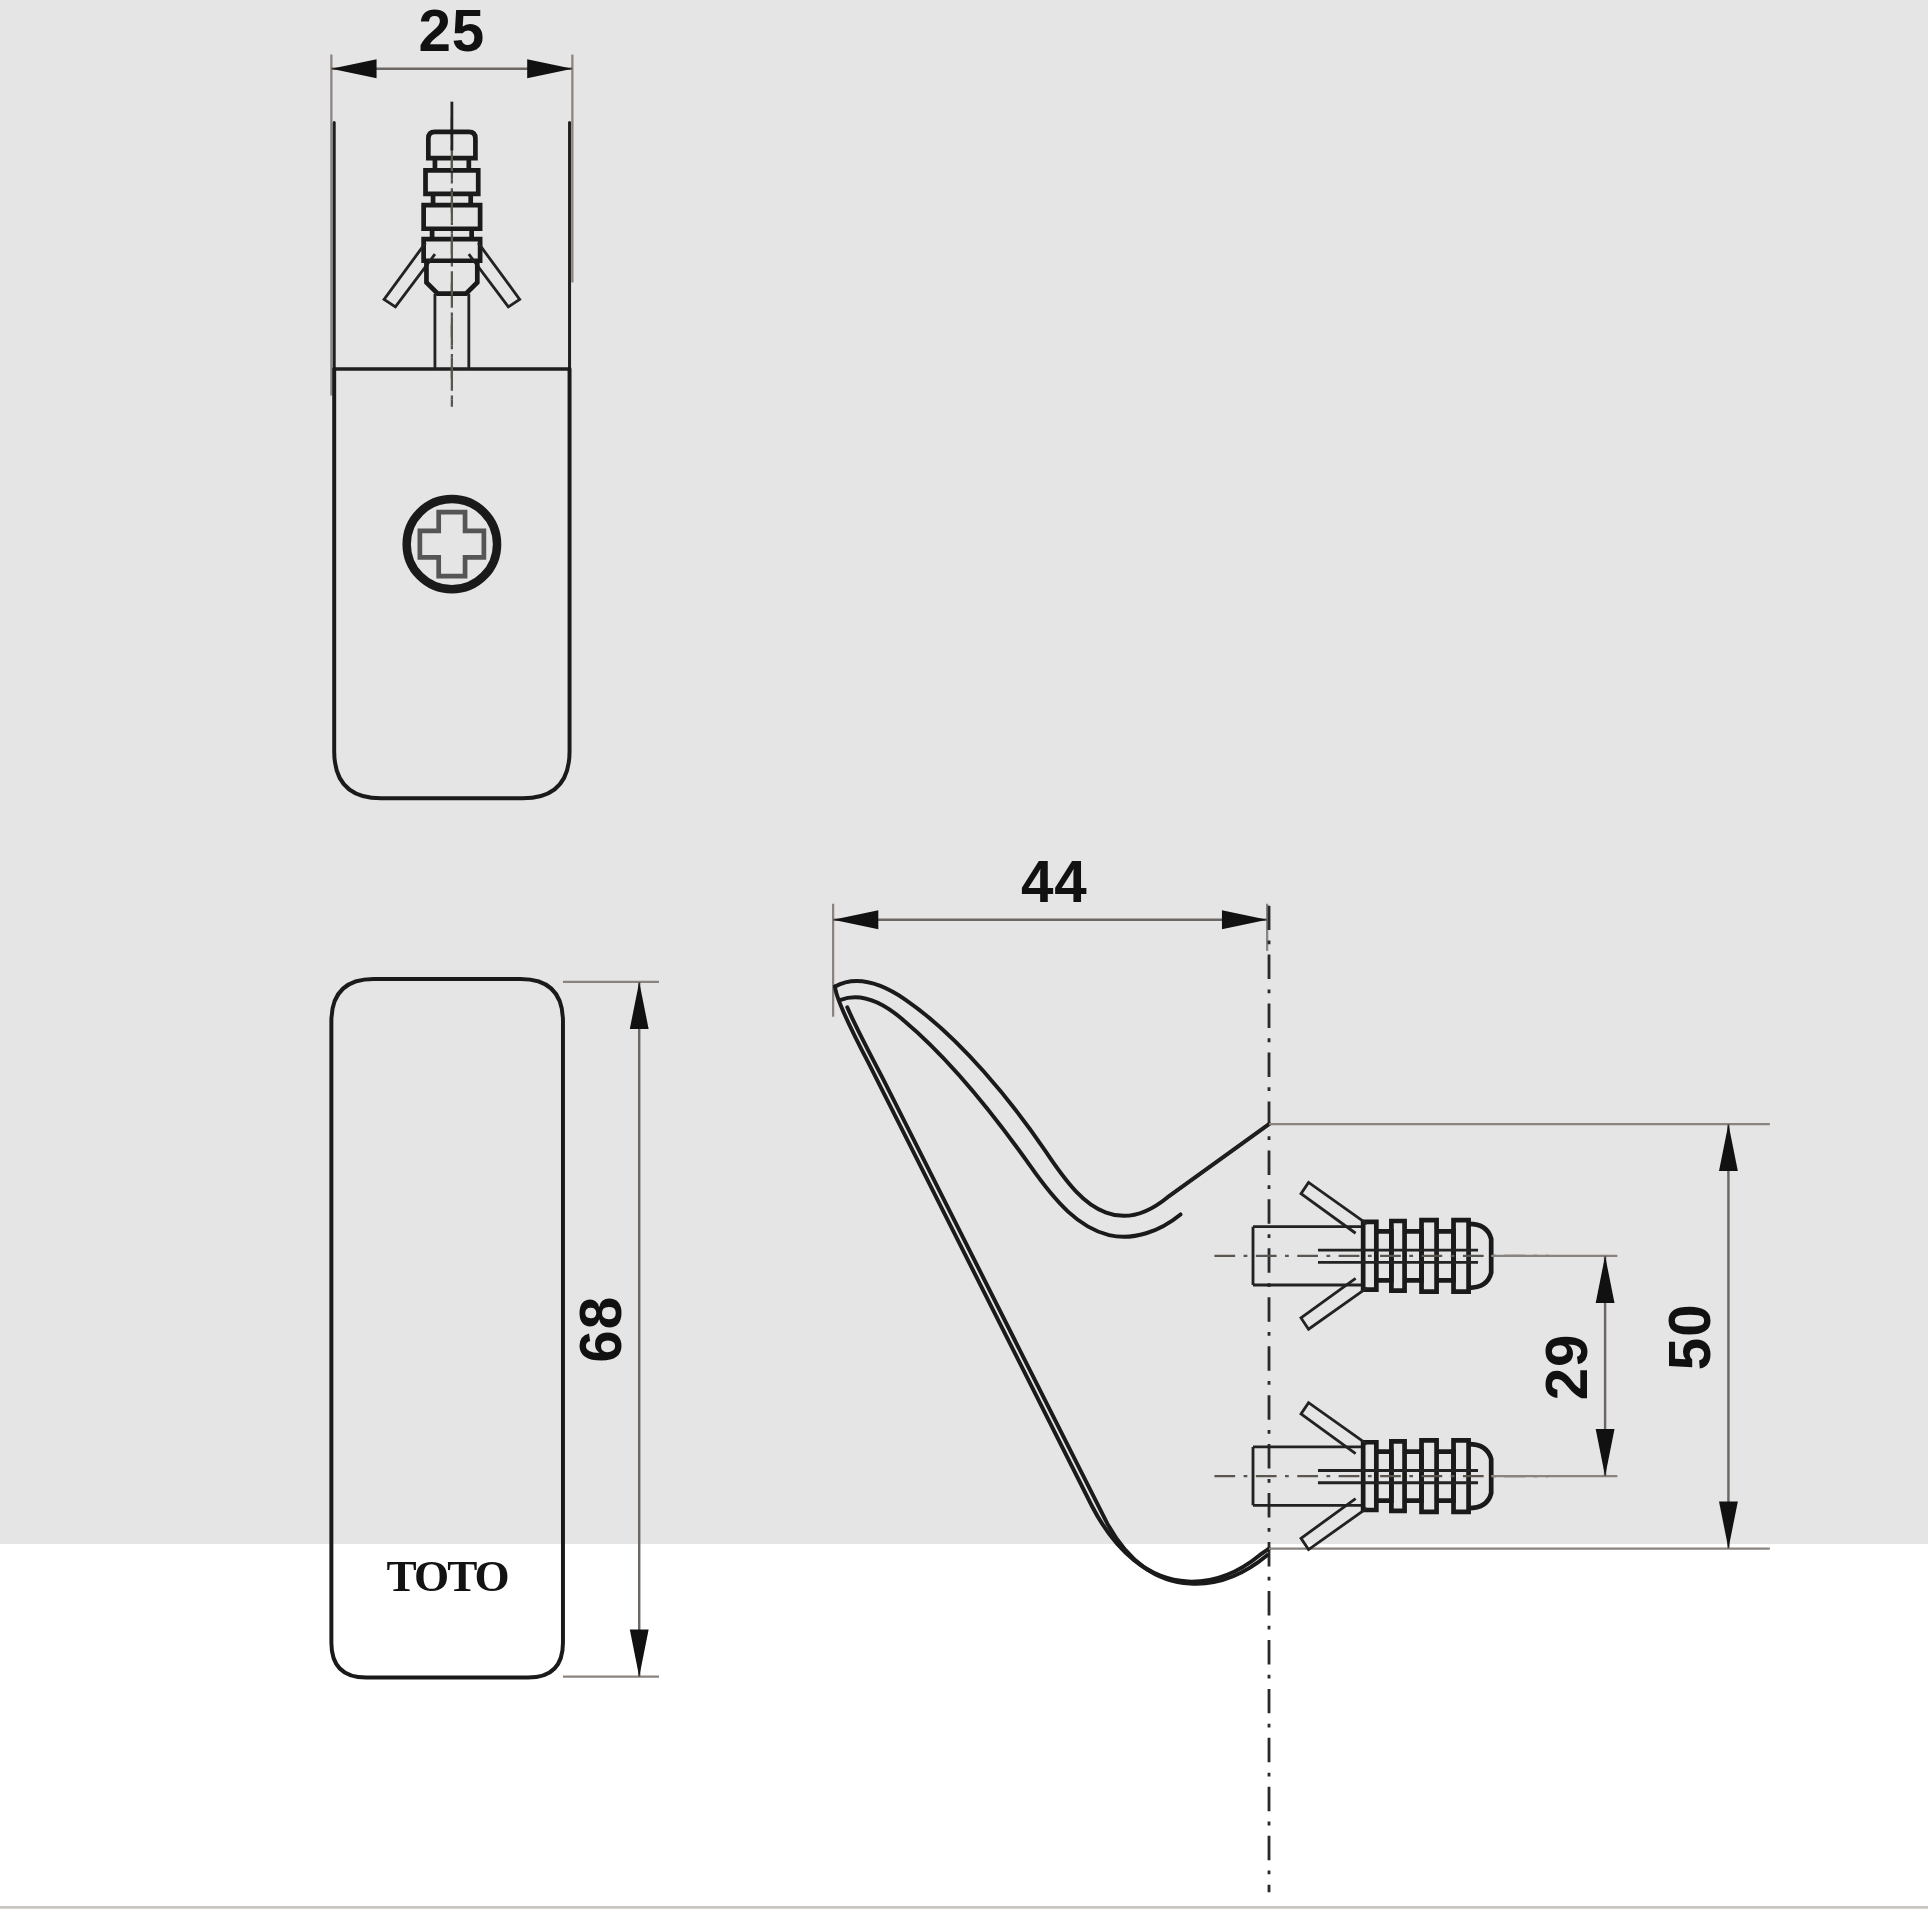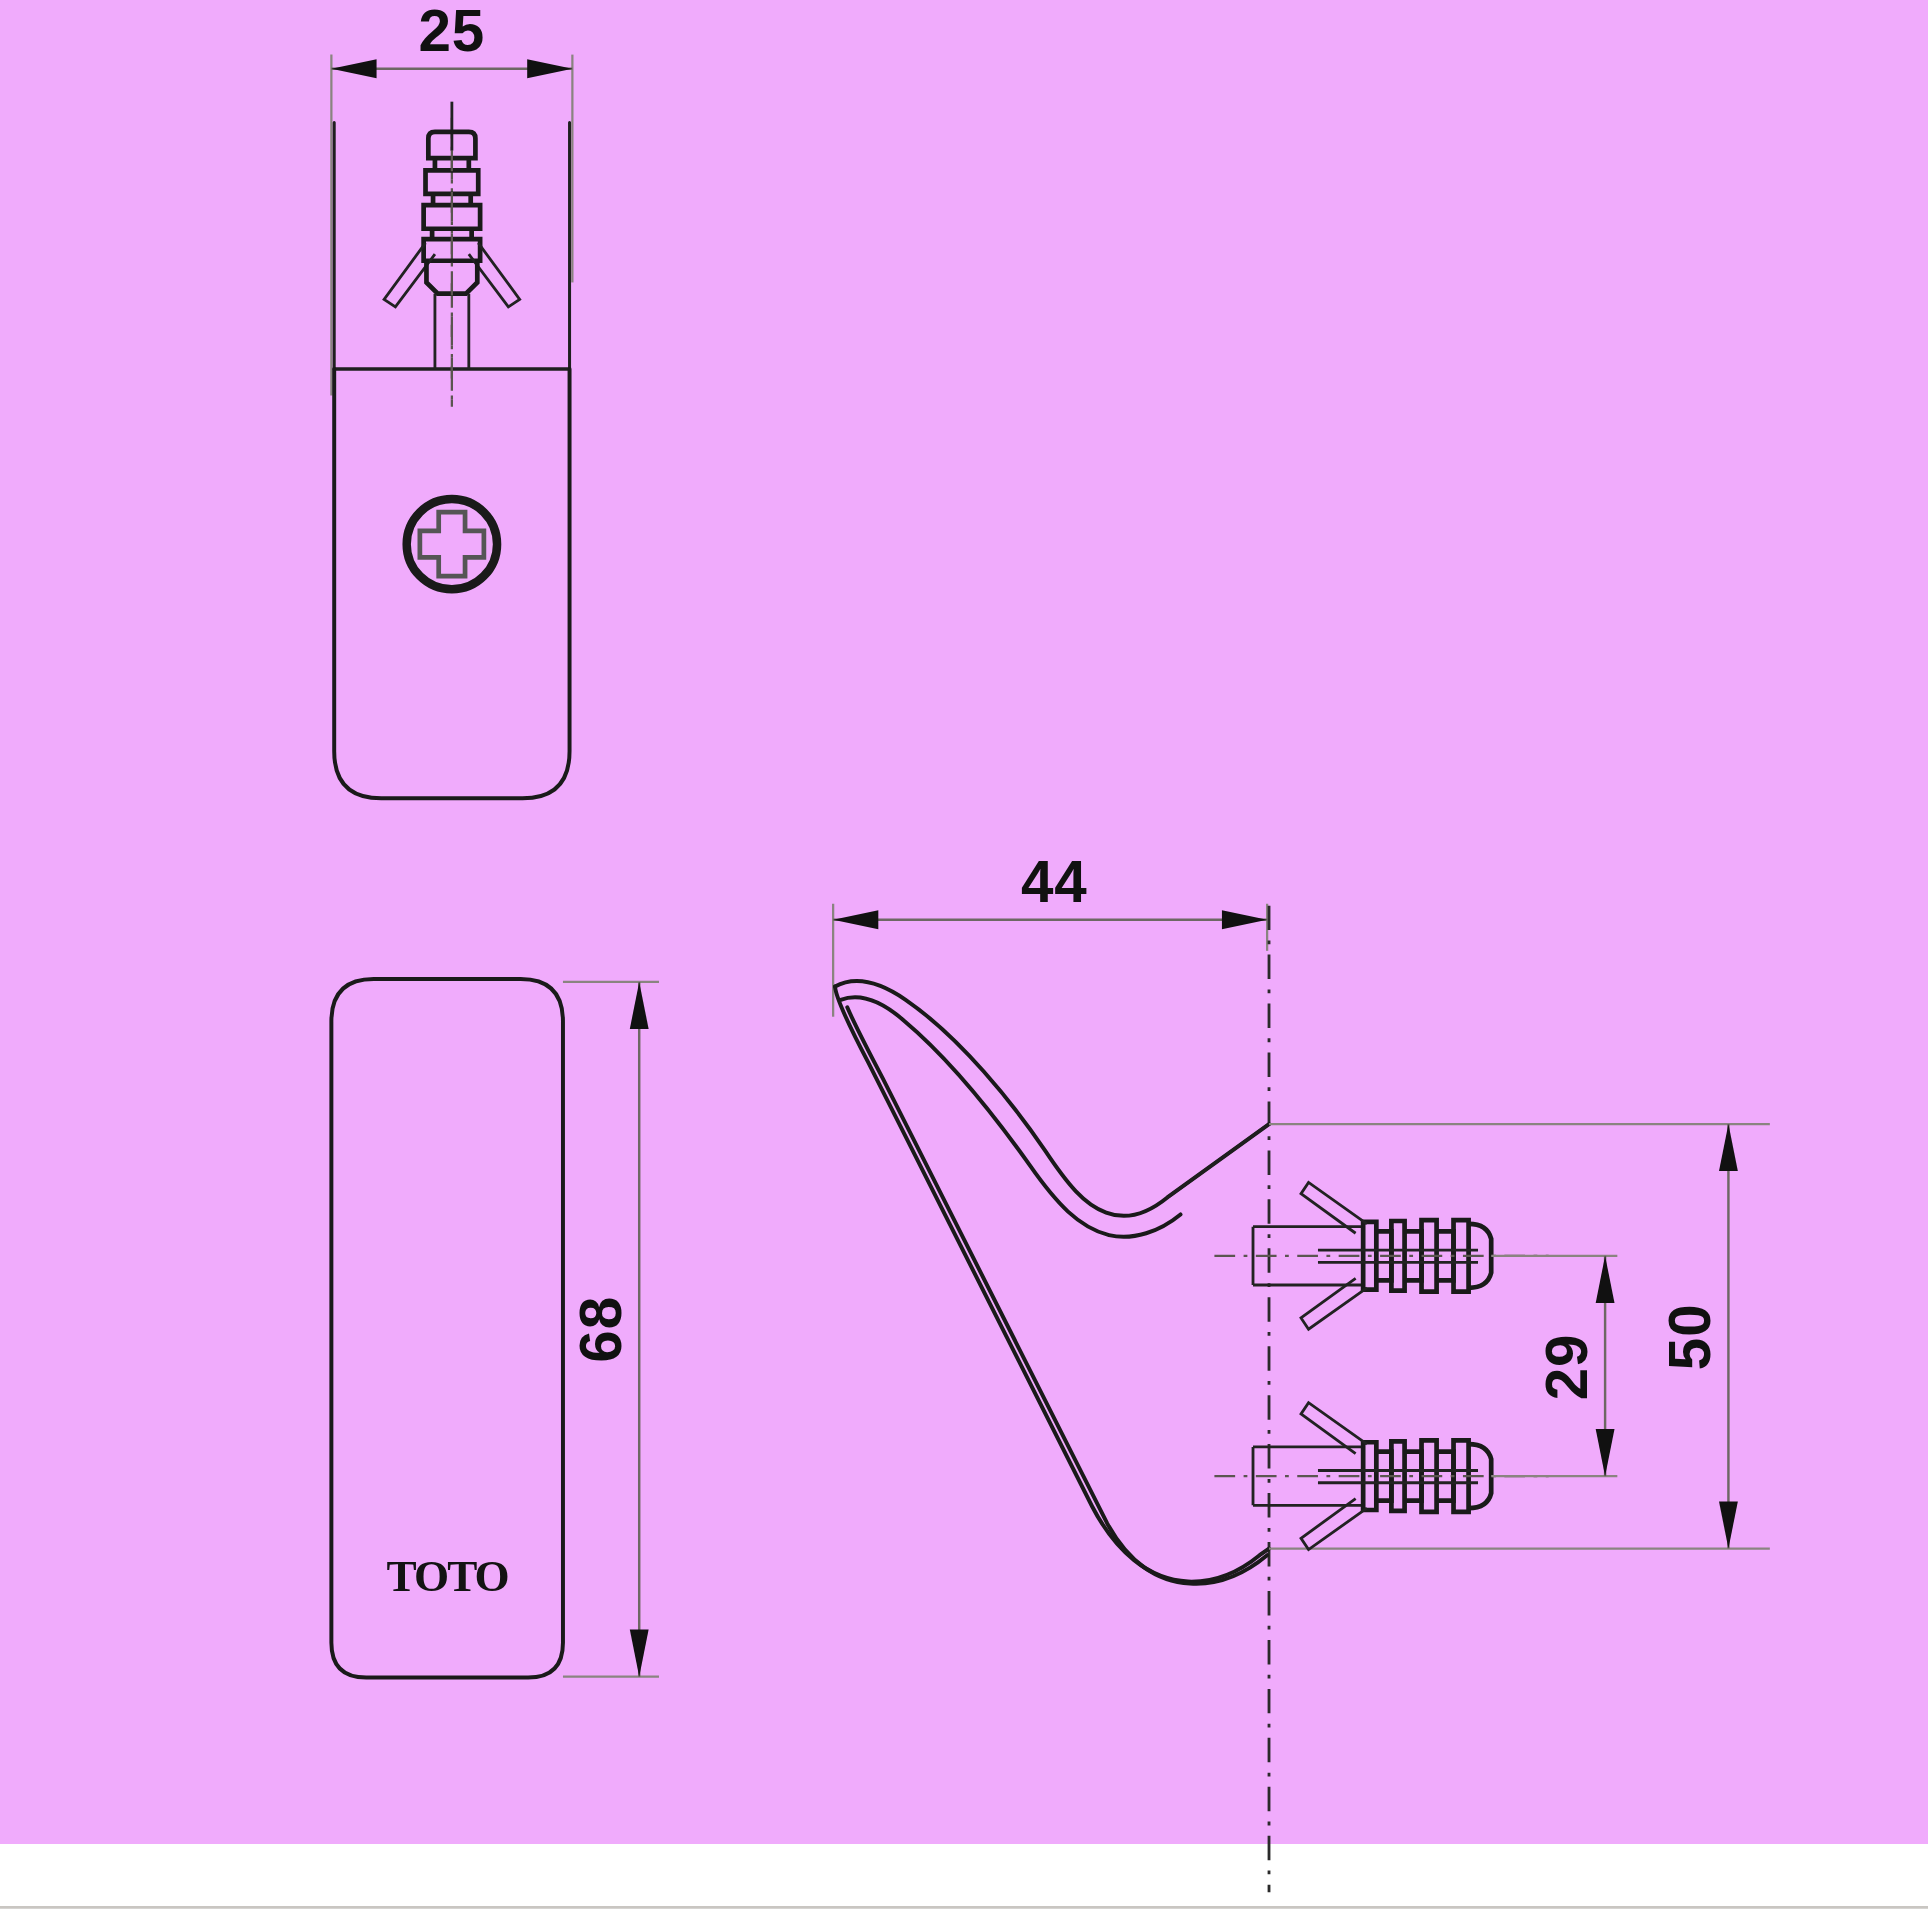--- a/index.html
+++ b/index.html
@@ -9,22 +9,22 @@
   }
   body {
     width: 1928px;
     height: 1928px;
     font-family: "Liberation Sans", sans-serif;
     overflow: hidden;
   }
   #drawing-root {
     position: relative;
     width: 1928px;
-    height: 1844px;
-    background: #f0abfc;
+    height: 1544px;
+    background: #e5e5e5;
   }
   svg#technical-drawing {
     position: absolute;
     top: 0;
     left: 0;
     width: 1928px;
     height: 1928px;
     display: block;
   }
   .dim-text {

